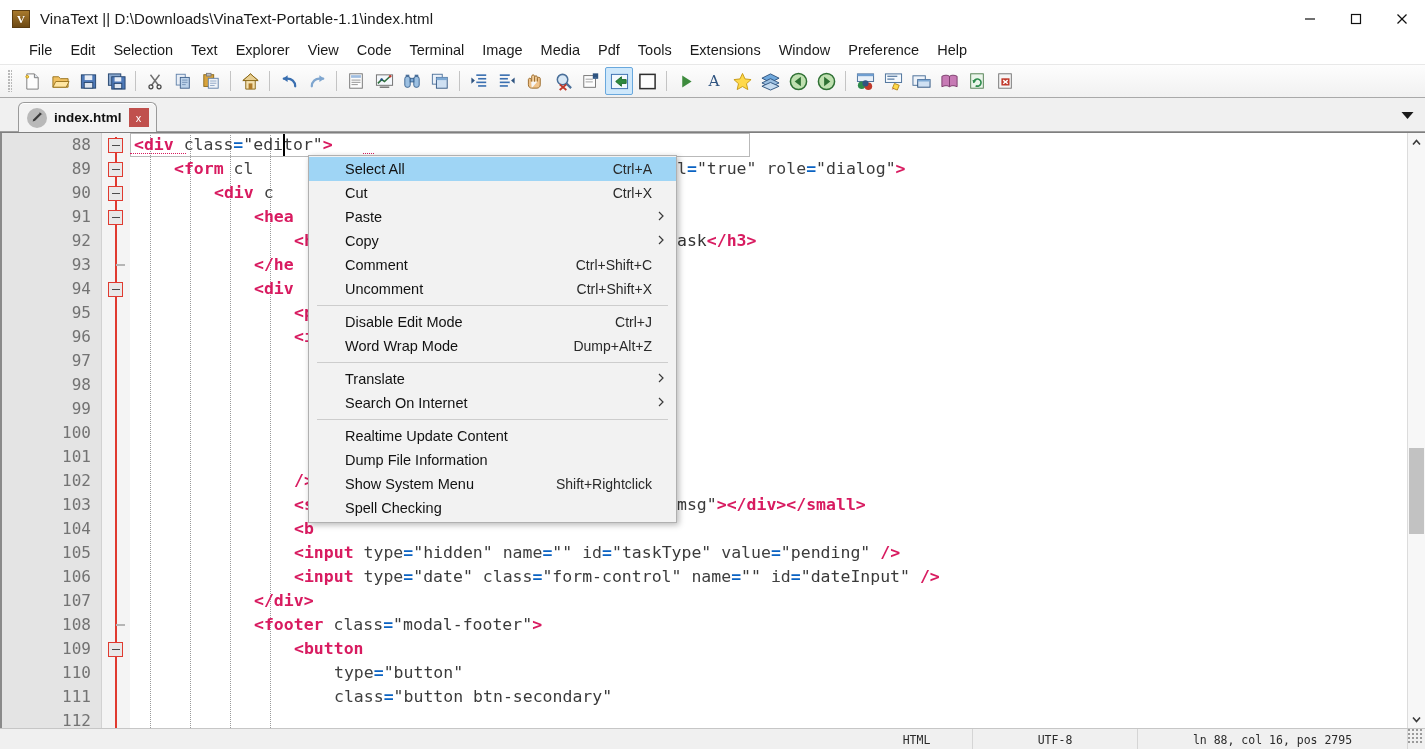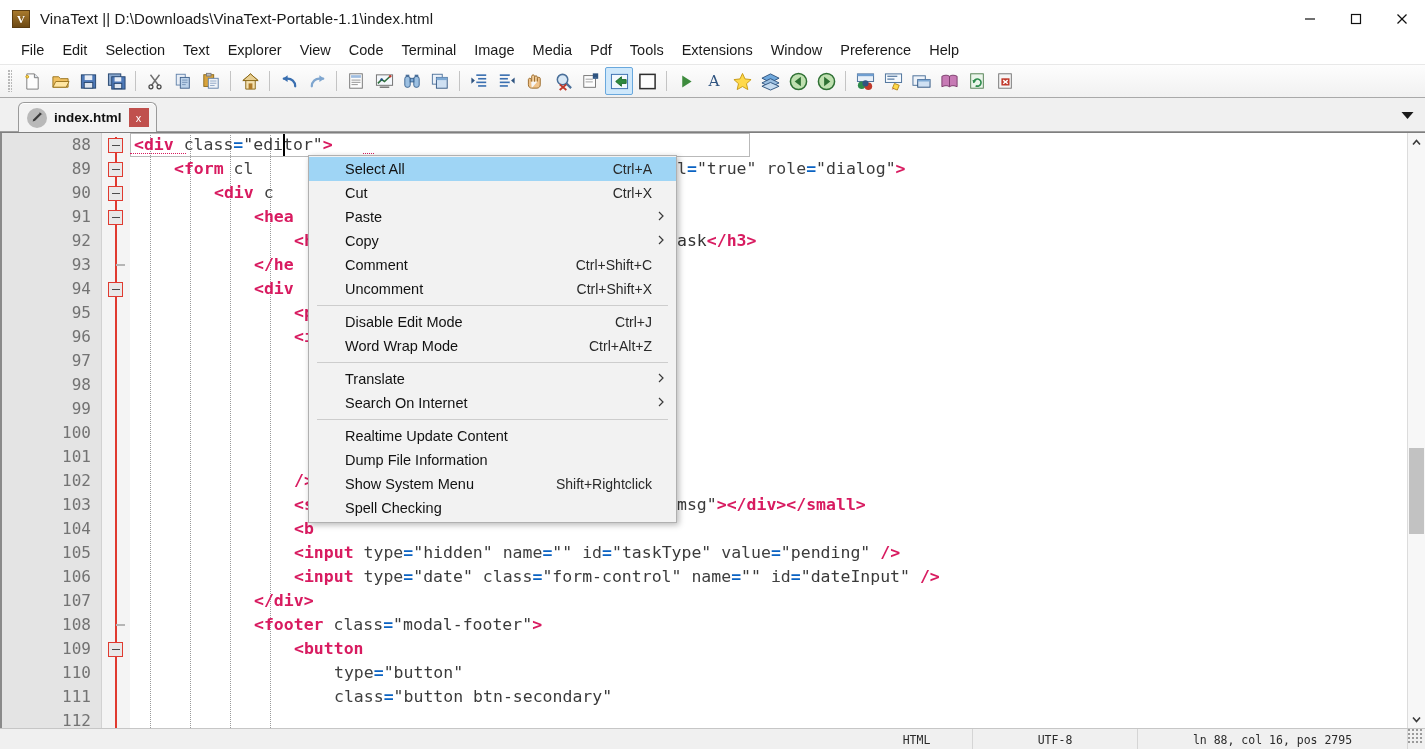--- a/index.html
+++ b/index.html
@@ -27,21 +27,21 @@
   #wincontrols { position:absolute; right:0; top:0; height:38px; display:flex; }
   .wbtn {
     width:46px; height:38px; display:flex; align-items:center; justify-content:center;
     font-size:15px; color:#111; cursor:default;
   }
   .wbtn svg { display:block; }
 
   
   #menubar {
     height:26px; display:flex; align-items:center; background:#ffffff;
-    padding-left:12px; border-bottom:1px solid #ffffff;
+    padding-left:20px; border-bottom:1px solid #ffffff;
   }
   .menuitem {
     font-size:14.5px; color:#1b1b1b; padding:3px 9px 4px 9px; cursor:default;
     white-space:nowrap;
   }
 
   
   #toolbar {
     height:34px; background:linear-gradient(#fdfdfd,#f1f1f1);
     border-top:1px solid #e8e8e8; border-bottom:1px solid #a9a9a9;
@@ -684,21 +684,21 @@
       <div class="ctxlabel">Uncomment</div>
       <div class="ctxaccel">Ctrl+Shift+X</div>
     </div>
     <div class="ctxsep"></div>
     <div class="ctxrow">
       <div class="ctxlabel">Disable Edit Mode</div>
       <div class="ctxaccel">Ctrl+J</div>
     </div>
     <div class="ctxrow">
       <div class="ctxlabel">Word Wrap Mode</div>
-      <div class="ctxaccel">Ctrl+Alt+Z</div>
+      <div class="ctxaccel">Dump+Alt+Z</div>
     </div>
     <div class="ctxsep"></div>
     <div class="ctxrow">
       <div class="ctxlabel">Translate</div>
       <div class="ctxarrow"><svg width="6" height="10" viewBox="0 0 6 10">
           <polyline points="1,1 5,5 1,9" fill="none" stroke="#3a3a3a" stroke-width="1.2"></polyline>
         </svg></div>
     </div>
     <div class="ctxrow">
       <div class="ctxlabel">Search On Internet</div>

